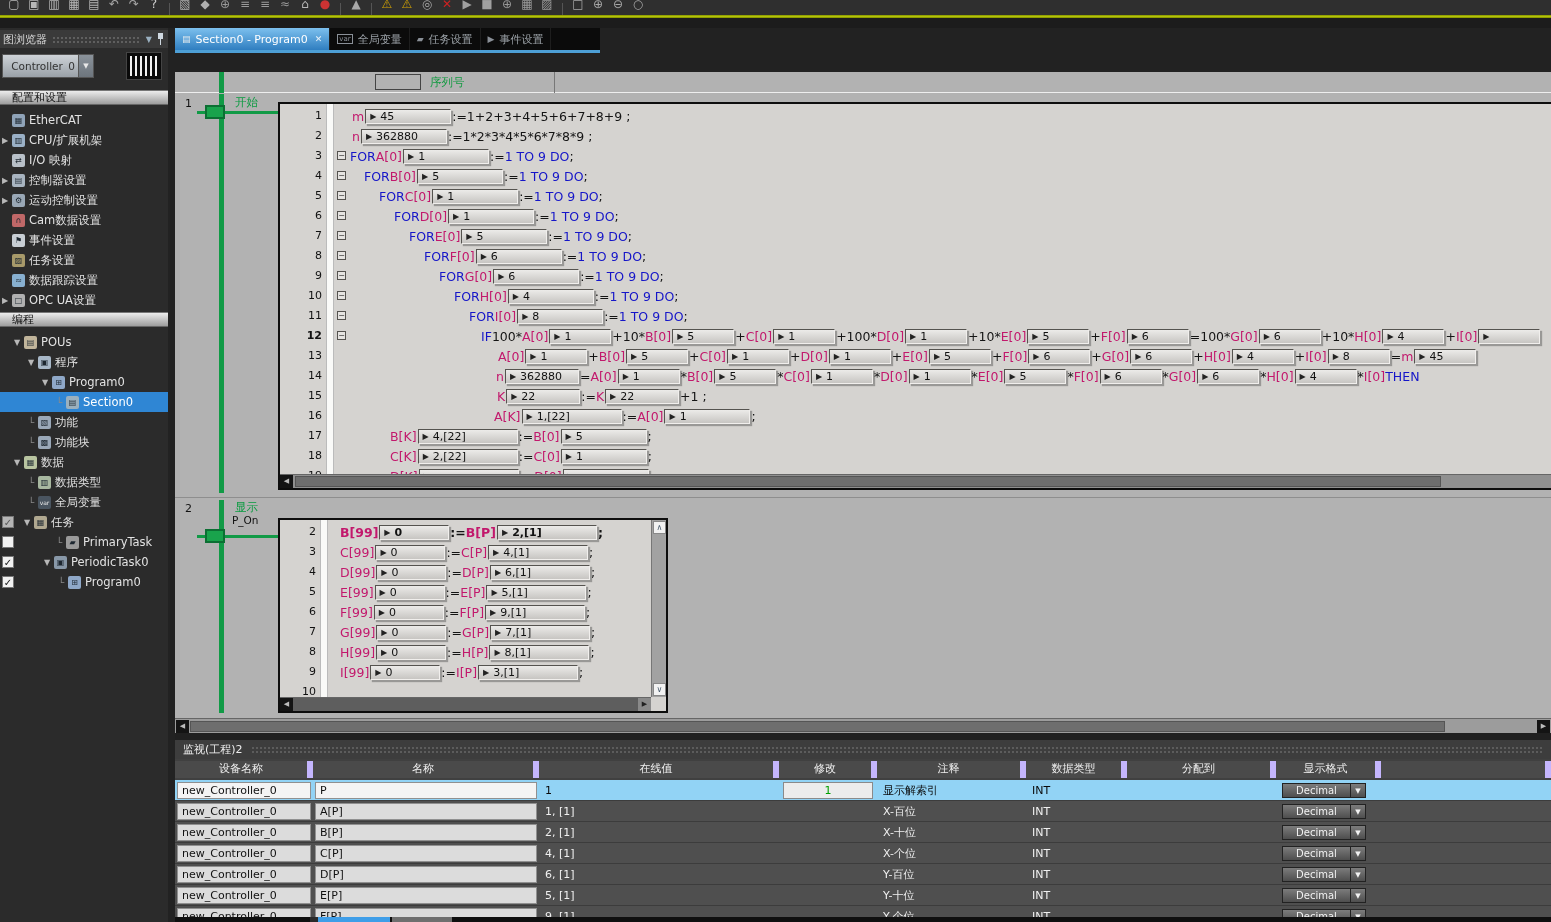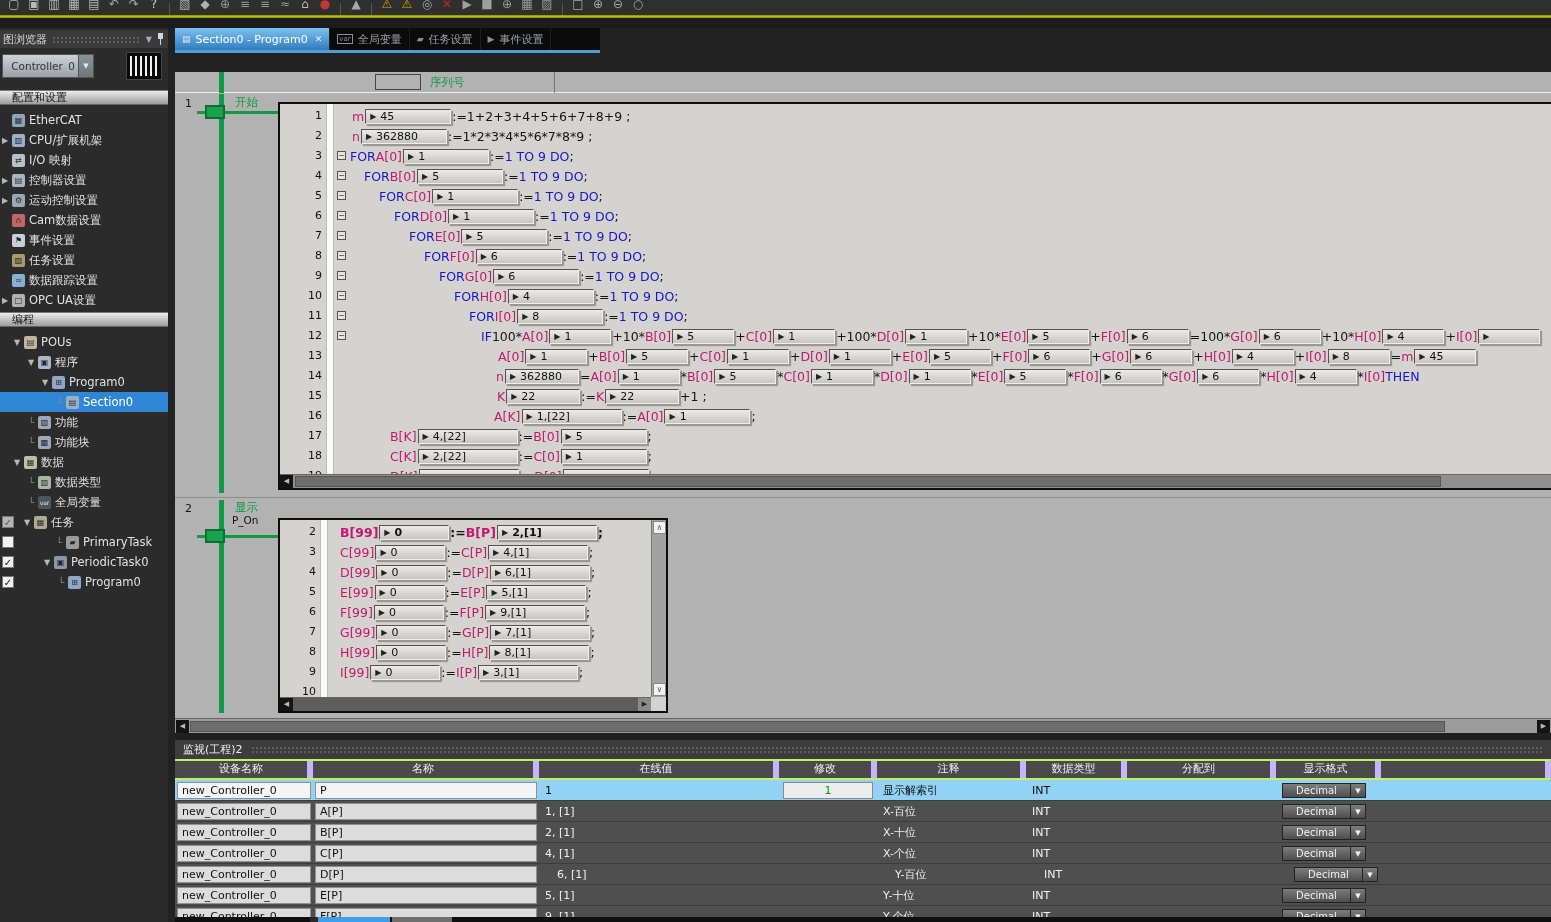--- a/index.html
+++ b/index.html
@@ -96,21 +96,21 @@
           line-height:13px;text-align:center;}
   .sb-thumb{position:absolute;top:1px;height:11px;background:#6e6e6e;border:1px solid #555;}
   .sb-v{position:absolute;top:0;right:0;bottom:14px;width:15px;background:#a2a2a2;border-left:1px solid #777;}
   .sbv-btn{position:absolute;left:1px;width:13px;height:13px;background:#f2f2f2;color:#4a5c6e;font-size:8px;
            line-height:12px;text-align:center;border:1px solid #888;}
 
   .main-hscroll{left:175px;top:718px;width:1376px;height:15px;background:#9c9c9c;border-top:1px solid #666;}
   .watchgap{left:175px;top:733px;width:1376px;height:7px;background:#202020;}
 
   
-  .watch{left:175px;top:740px;width:1376px;height:182px;background:#bef264;overflow:hidden;}
+  .watch{left:175px;top:740px;width:1376px;height:182px;background:#404040;overflow:hidden;}
   .wtitle{position:absolute;left:0;top:0;width:100%;height:19px;background:#3d3d3d;display:flex;align-items:center;
           font-size:11px;color:#eee;padding-left:8px;}
   .wdots{flex:1;height:8px;margin:0 8px;
          background-image:radial-gradient(#5c5c5c 1px,transparent 1px);background-size:4px 4px;}
   .whdr{position:absolute;left:0;top:21px;width:100%;height:17px;background:#4a4a4a;display:flex;}
   .whdr .hc{height:17px;font-size:11px;color:#f0f0f0;text-align:center;line-height:16px;border-right:6px solid #c4b5fd;flex:0 0 auto;overflow:hidden;}
   .wrows{position:absolute;left:0;top:40px;width:100%;bottom:0;overflow:hidden;}
   .wrow{display:flex;height:21px;background:#4f4f4f;border-bottom:1px solid #3c3c3c;color:#f0f0f0;}
   .wrow.sel{background:#92d3f5;color:#0a0a0a;}
   .wc{flex:0 0 auto;height:21px;display:flex;align-items:center;overflow:hidden;}
@@ -504,21 +504,21 @@
               <span class="vbox" style="width: 86px;">
                 <span class="tri">▶</span>
                 <span>8</span>
               </span>
               <span class="tk p">:=</span>
               <span class="tk k">1 TO 9 DO</span>
               <span class="tk p"> ;</span>
             </span>
           </div>
           <div class="stline">
-            <span class="ln" style="width: 42px;">12</span>
+            <span class="ln" style="width: 42px; font-weight: bold;">12</span>
             <span class="exp">−</span>
             <span class="content" style="left: 70px; padding-left: 131px;">
               <span class="tk k">IF </span>
               <span class="tk p">100*</span>
               <span class="tk v">A[0]</span>
               <span class="vbox" style="width: 62px;">
                 <span class="tri">▶</span>
                 <span>1</span>
               </span>
               <span class="tk p">+10*</span>
@@ -1088,21 +1088,21 @@
           </div>
           <div class="wc" style="flex: 1 1 0%;"></div>
         </div>
         <div class="wrow">
           <div class="wc" style="width: 138px;">
             <div class="cellbox">new_Controller_0</div>
           </div>
           <div class="wc" style="width: 226px;">
             <div class="cellbox">D[P]</div>
           </div>
-          <div class="wc" style="width: 240px; margin-left: 12px;">
+          <div class="wc" style="width: 240px;">
             <div class="wval">6, [1]</div>
           </div>
           <div class="wc" style="width: 98px;"></div>
           <div class="wc" style="width: 149px;">
             <div class="wval">Y-百位</div>
           </div>
           <div class="wc" style="width: 101px;">
             <div class="wval">INT</div>
           </div>
           <div class="wc" style="width: 149px;">

